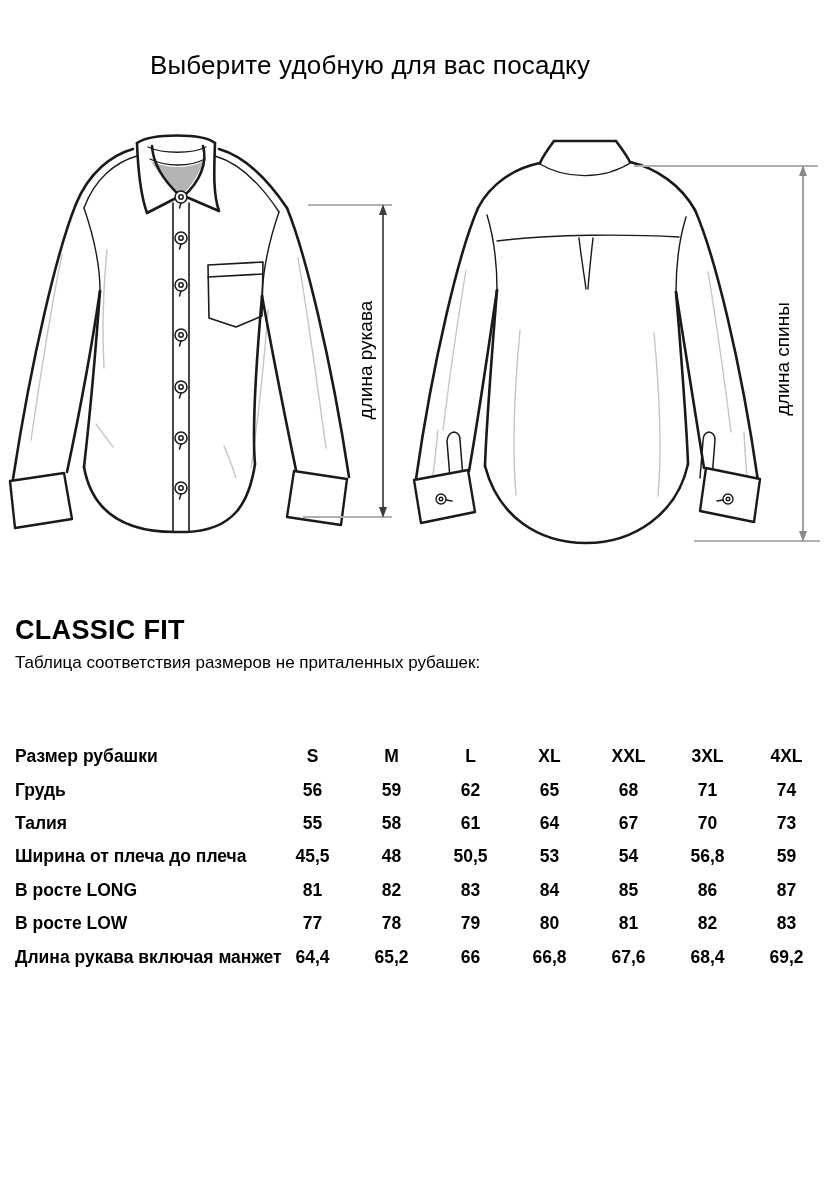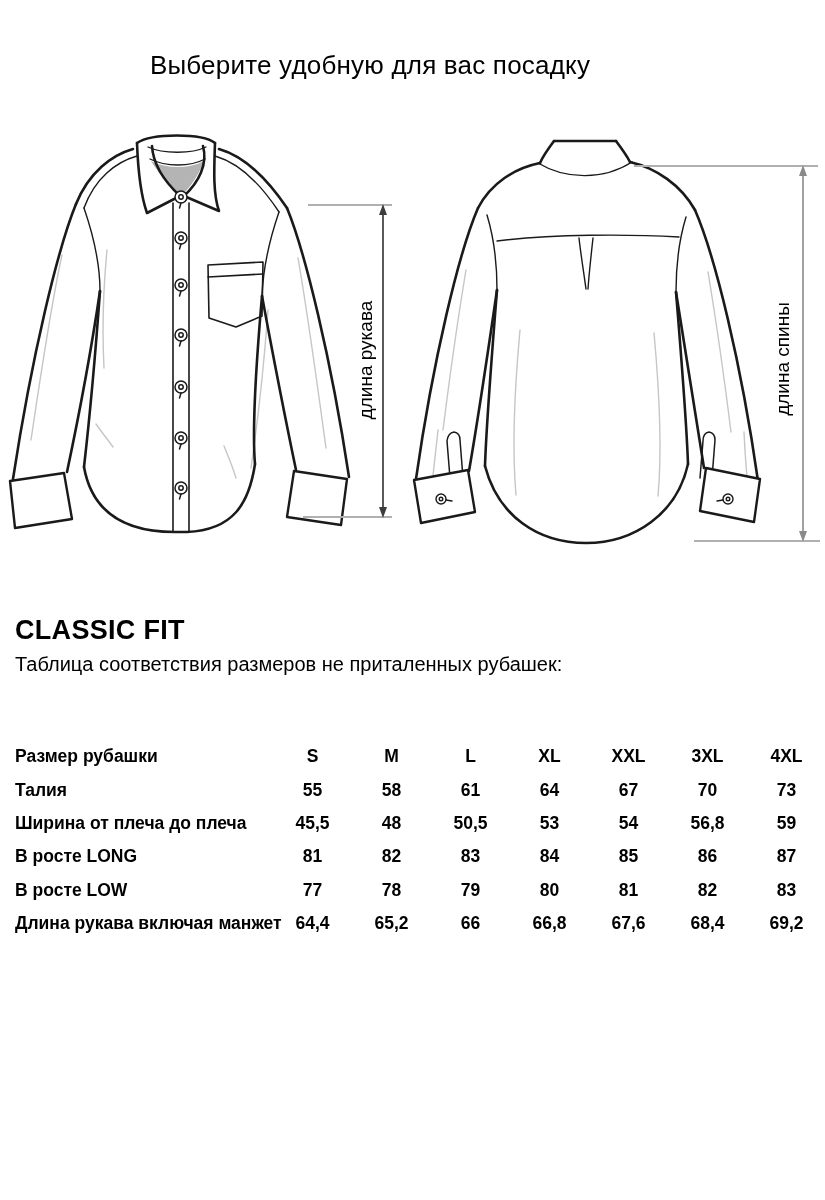--- a/index.html
+++ b/index.html
@@ -19,21 +19,21 @@
     font-size:19px; color:#000; transform:rotate(-90deg);
     transform-origin:center center; white-space:nowrap;
   }
   .dim-label.front { left:301px; top:349px; }
   .dim-label.back  { left:718px; top:348px; }
   .classic-heading {
     position:absolute; left:15px; top:615px;
     font-size:27px; font-weight:700; letter-spacing:0.3px;
   }
   .table-subtitle {
-    position:absolute; left:15px; top:653px; font-size:20px; font-weight:400;
+    position:absolute; left:15px; top:653px; font-size:17px; font-weight:400;
   }
   table.size-table {
     position:absolute; left:15px; top:740px;
     border-collapse:collapse; table-layout:fixed; width:811px;font-weight:bold;
   }
   table.size-table td {
     height:33.4px; font-size:17.5px; vertical-align:middle;
     white-space:nowrap; padding:0;
   }
   td.row-label { width:258px; text-align:left; }
@@ -232,20 +232,30 @@
         <td class="row-label">Размер рубашки</td>
         <td class="cell-value">S</td>
         <td class="cell-value">M</td>
         <td class="cell-value">L</td>
         <td class="cell-value">XL</td>
         <td class="cell-value">XXL</td>
         <td class="cell-value">3XL</td>
         <td class="cell-value">4XL</td>
       </tr>
       <tr>
+        <td class="row-label">Грудь</td>
+        <td class="cell-value">56</td>
+        <td class="cell-value">59</td>
+        <td class="cell-value">62</td>
+        <td class="cell-value">65</td>
+        <td class="cell-value">68</td>
+        <td class="cell-value">71</td>
+        <td class="cell-value">74</td>
+      </tr>
+      <tr>
         <td class="row-label">Талия</td>
         <td class="cell-value">55</td>
         <td class="cell-value">58</td>
         <td class="cell-value">61</td>
         <td class="cell-value">64</td>
         <td class="cell-value">67</td>
         <td class="cell-value">70</td>
         <td class="cell-value">73</td>
       </tr>
       <tr>

